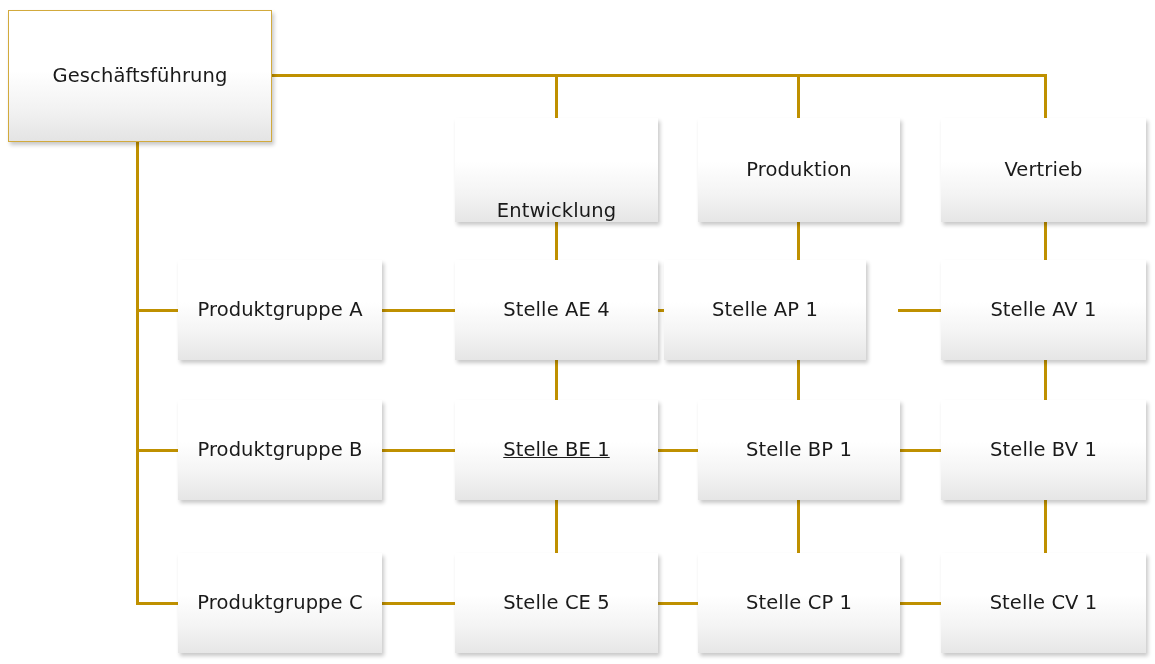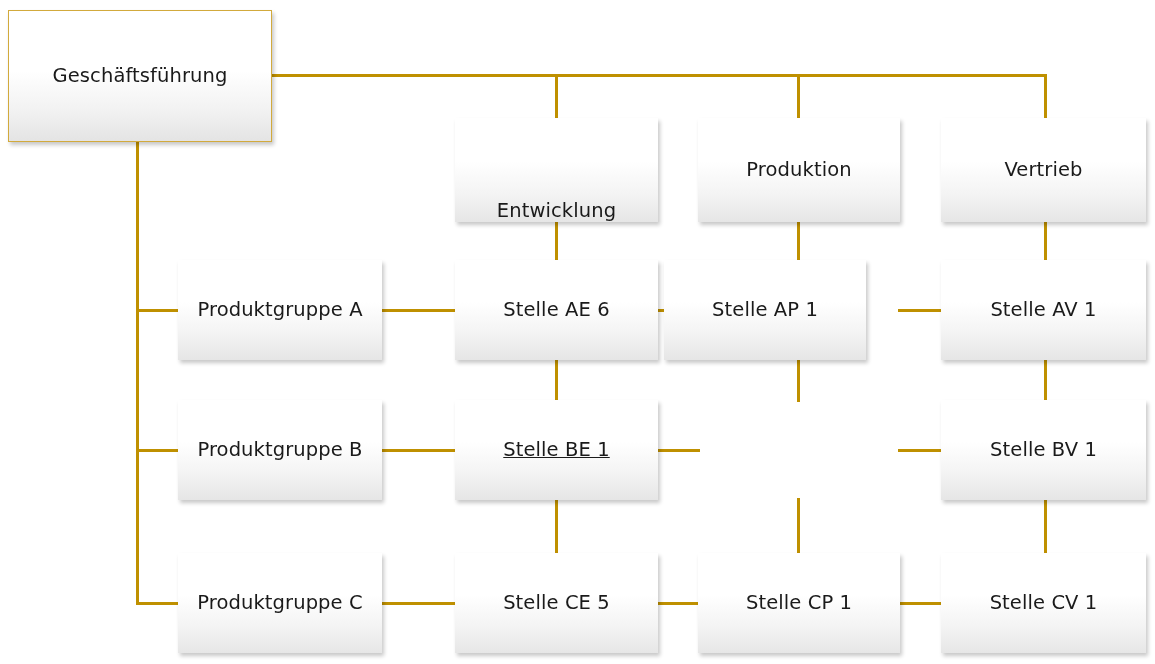--- a/index.html
+++ b/index.html
@@ -107,34 +107,37 @@
     <span class="label">Produktion</span>
   </div>
   <div class="node" style="left:941px; top:118px; width:205px; height:104px;">
     <span class="label">Vertrieb</span>
   </div>
 
   <div class="node" style="left:178px; top:260px; width:204px; height:100px;text-align:center;">
     <span class="label">Produktgruppe A</span>
   </div>
   <div class="node" style="left:455px; top:260px; width:203px; height:100px;">
-    <span class="label">Stelle AE 6</span>
+    <span class="label">Stelle AE 4</span>
   </div>
   <div class="node" style="left:664px; top:260px; width:202px; height:100px;">
     <span class="label">Stelle AP 1</span>
   </div>
   <div class="node" style="left:941px; top:260px; width:205px; height:100px;">
     <span class="label">Stelle AV 1</span>
   </div>
 
   <div class="node" style="left:178px; top:400px; width:204px; height:100px;">
     <span class="label">Produktgruppe B</span>
   </div>
   <div class="node" style="left:455px; top:400px; width:203px; height:100px;text-decoration:underline;">
     <span class="label">Stelle BE 1</span>
+  </div>
+  <div class="node" style="left:698px; top:400px; width:202px; height:100px;">
+    <span class="label">Stelle BP 1</span>
   </div>
   <div class="node" style="left:941px; top:400px; width:205px; height:100px;">
     <span class="label">Stelle BV 1</span>
   </div>
 
   <div class="node" style="left:178px; top:553px; width:204px; height:100px;">
     <span class="label">Produktgruppe C</span>
   </div>
   <div class="node" style="left:455px; top:553px; width:203px; height:100px;">
     <span class="label">Stelle CE 5</span>

